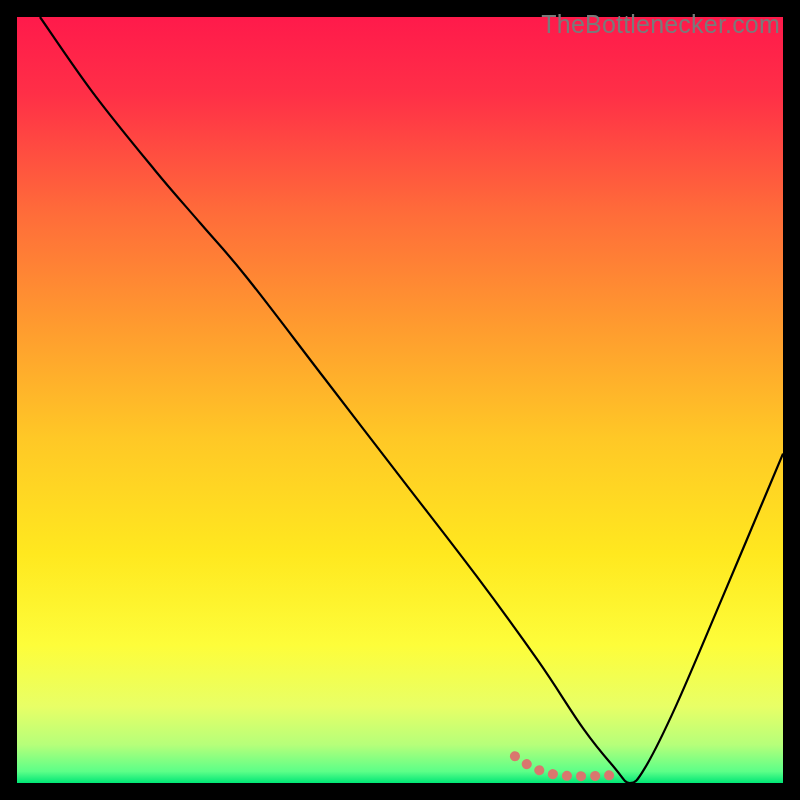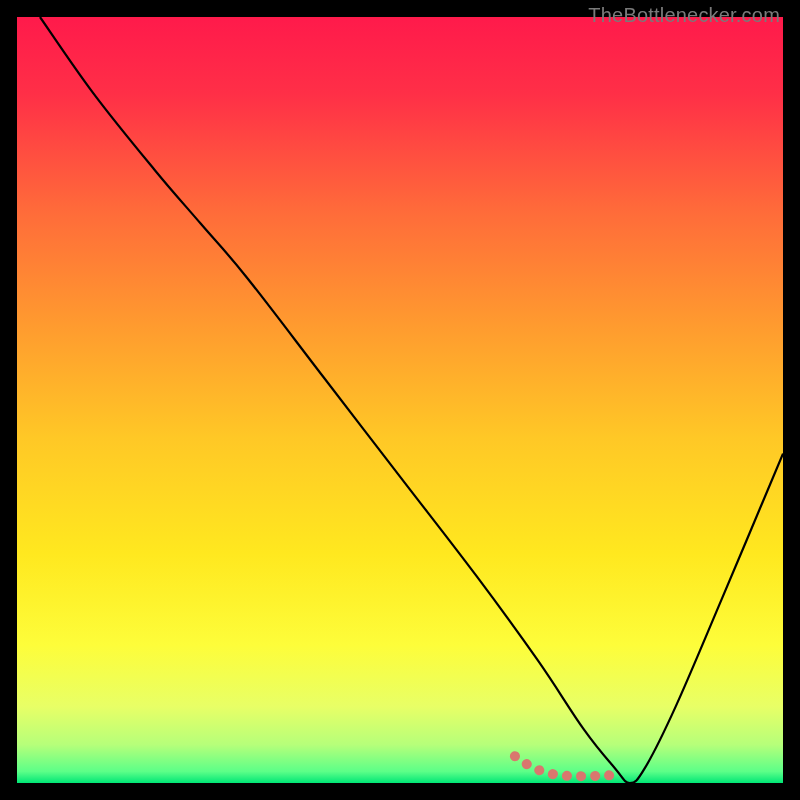--- a/index.html
+++ b/index.html
@@ -21,24 +21,24 @@
   }
   .plot {
     position: absolute;
     left: 0;
     top: 0;
     width: 766px;
     height: 766px;
   }
   .watermark {
     position: absolute;
-    top: 4px;
+    top: 10px;
     right: 20px;
     color: #7a7a7a;
-    font-size: 20px;
+    font-size: 25px;
     font-weight: 500;
     letter-spacing: 0.2px;
     user-select: none;
   }
 </style>
 </head>
 <body>
 
 <div class="frame">
   <svg class="plot" viewBox="0 0 766 766" preserveAspectRatio="none">

